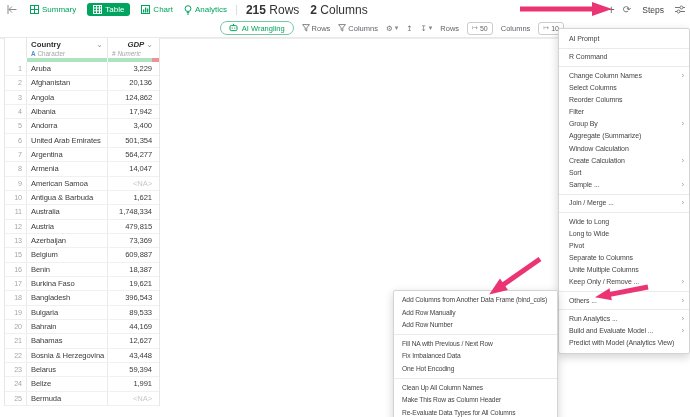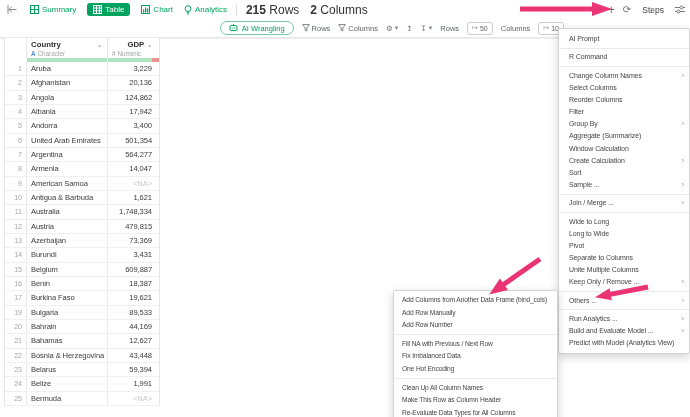--- a/index.html
+++ b/index.html
@@ -36,21 +36,21 @@
              padding:0 4px; font-size:7px; color:#666; background:#fff; cursor:text; }
   .sizebox .wicon { font-size:7px; color:#999; }
   
   .content-divider { position:absolute; left:0; top:38px; width:100%; border-top:1px solid #ededed; }
   .table { position:absolute; left:4px; top:38px; width:156px; background:#fff;
            border-left:1px solid #e6e6e6; border-right:1px solid #e6e6e6; }
   .thead { display:flex; height:20px; }
   .th { position:relative; }
   .th.gutter { width:22px; border-right:1px solid #e6e6e6; }
   .th.country { width:81px; border-right:1px solid #e6e6e6; }
-  .th.gdp { width:51px; }
+  .th.gdp { width:51px;font-style:italic; }
   .thname { display:flex; align-items:center; font-size:7.8px; font-weight:bold; color:#2f2f2f; padding:2px 4px 0 4px; }
   .th.country .thname { justify-content:space-between; }
   .th.gdp .thname { justify-content:flex-end; gap:2px; padding-right:6px; }
   .thname .caret { color:#9a9a9a; font-weight:normal; font-size:8px; line-height:5px; }
   .thtype { font-size:6.3px; color:#a2a6ab; padding:1px 4px 0 4px; white-space:nowrap; }
   .thtype .tglyph { font-weight:bold; margin-right:2px; }
   .th.country .tglyph { color:#4a90d2; }
   .th.gdp .tglyph { color:#9aa0a6; font-weight:normal; }
   .qbar { display:flex; height:4px; }
   .qseg { height:4px; }
@@ -298,38 +298,38 @@
     <div class="td num">12</div>
     <div class="td country">Austria</div>
     <div class="td gdp">479,815</div>
   </div>
         <div class="tr">
     <div class="td num">13</div>
     <div class="td country">Azerbaijan</div>
     <div class="td gdp">73,369</div>
   </div>
         <div class="tr">
-    <div class="td num">14</div>
-    <div class="td country">Burundi</div>
-    <div class="td gdp">3,431</div>
-  </div>
-        <div class="tr">
     <div class="td num">15</div>
     <div class="td country">Belgium</div>
     <div class="td gdp">609,887</div>
   </div>
         <div class="tr">
     <div class="td num">16</div>
     <div class="td country">Benin</div>
     <div class="td gdp">18,387</div>
   </div>
         <div class="tr">
     <div class="td num">17</div>
     <div class="td country">Burkina Faso</div>
     <div class="td gdp">19,621</div>
+  </div>
+        <div class="tr">
+    <div class="td num">18</div>
+    <div class="td country">Bangladesh</div>
+    <div class="td gdp">396,543</div>
   </div>
         <div class="tr">
     <div class="td num">19</div>
     <div class="td country">Bulgaria</div>
     <div class="td gdp">89,533</div>
   </div>
         <div class="tr">
     <div class="td num">20</div>
     <div class="td country">Bahrain</div>
     <div class="td gdp">44,169</div>

